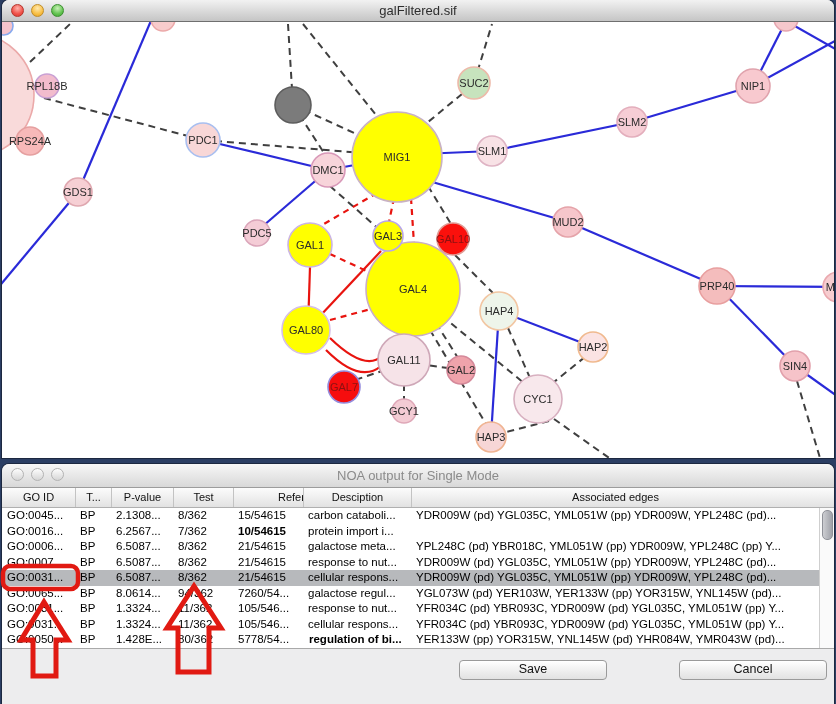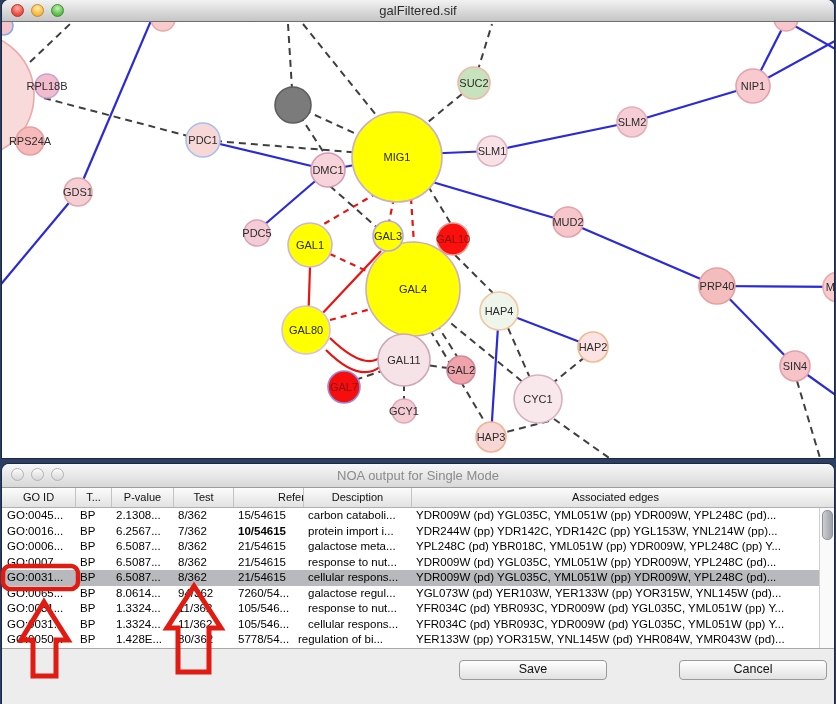--- a/index.html
+++ b/index.html
@@ -277,21 +277,20 @@
           <div class="tcell" style="left: 301px; width: 108px;">carbon cataboli...</div>
           <div class="tcell" style="left: 409px; width: 408px;">YDR009W (pd) YGL035C, YML051W (pp) YDR009W, YPL248C (pd)...</div>
         </div>
         <div class="trow">
           <div class="tcell" style="left: 0px; width: 73px;">GO:0016...</div>
           <div class="tcell" style="left: 73px; width: 36px;">BP</div>
           <div class="tcell" style="left: 109px; width: 62px;">6.2567...</div>
           <div class="tcell" style="left: 171px; width: 60px;">7/362</div>
           <div class="tcell" style="left: 231px; width: 70px; font-weight: bold;">10/54615</div>
           <div class="tcell" style="left: 301px; width: 108px;">protein import i...</div>
-          <div class="tcell" style="left: 409px; width: 408px;">YDR244W (pp) YDR142C, YDR142C (pp) YGL153W, YNL214W (pp)...</div>
         </div>
         <div class="trow">
           <div class="tcell" style="left: 0px; width: 73px;">GO:0006...</div>
           <div class="tcell" style="left: 73px; width: 36px;">BP</div>
           <div class="tcell" style="left: 109px; width: 62px;">6.5087...</div>
           <div class="tcell" style="left: 171px; width: 60px;">8/362</div>
           <div class="tcell" style="left: 231px; width: 70px;">21/54615</div>
           <div class="tcell" style="left: 301px; width: 108px;">galactose meta...</div>
           <div class="tcell" style="left: 409px; width: 408px;">YPL248C (pd) YBR018C, YML051W (pp) YDR009W, YPL248C (pp) Y...</div>
         </div>
@@ -339,21 +338,21 @@
           <div class="tcell" style="left: 231px; width: 70px;">105/546...</div>
           <div class="tcell" style="left: 301px; width: 108px;">cellular respons...</div>
           <div class="tcell" style="left: 409px; width: 408px;">YFR034C (pd) YBR093C, YDR009W (pd) YGL035C, YML051W (pp) Y...</div>
         </div>
         <div class="trow">
           <div class="tcell" style="left: 0px; width: 73px;">GO:0050...</div>
           <div class="tcell" style="left: 73px; width: 36px;">BP</div>
           <div class="tcell" style="left: 109px; width: 62px;">1.428E...</div>
           <div class="tcell" style="left: 171px; width: 60px;">80/362</div>
           <div class="tcell" style="left: 231px; width: 70px;">5778/54...</div>
-          <div class="tcell" style="left: 291px; width: 108px;">regulation of bi...</div>
+          <div class="tcell" style="left: 302px; width: 108px; font-weight: bold;">regulation of bi...</div>
           <div class="tcell" style="left: 409px; width: 408px;">YER133W (pp) YOR315W, YNL145W (pd) YHR084W, YMR043W (pd)...</div>
         </div>
       </div>
     <div id="vscroll">
       <div class="thumb"></div>
     </div>
   </div>
   <div class="mac-btn" style="left:677px;top:196px;width:146px;">Cancel</div>
   <div class="mac-btn" style="left:457px;top:196px;width:146px;">Save</div>
 </div>

